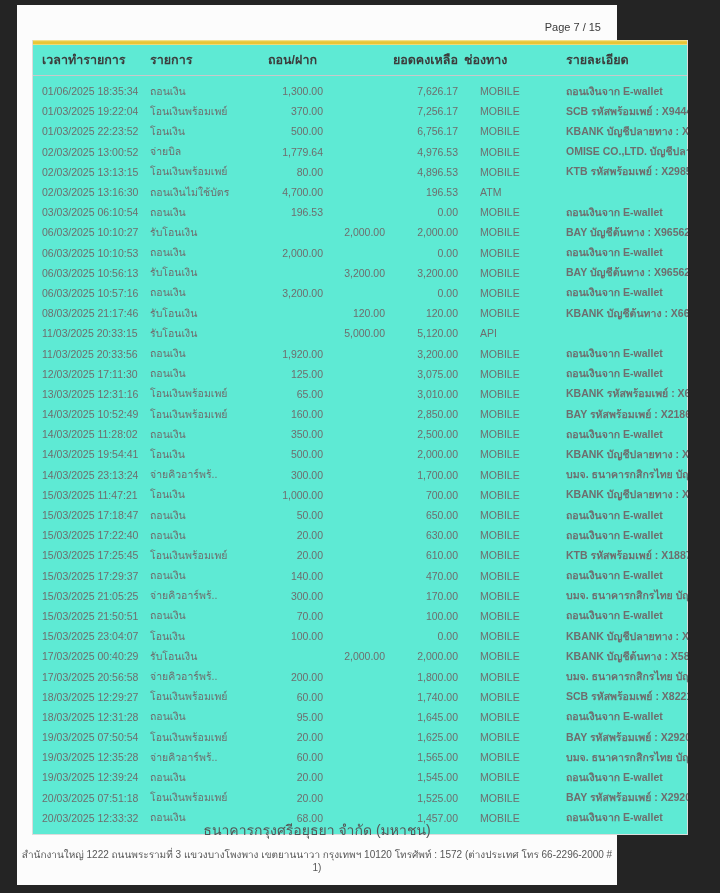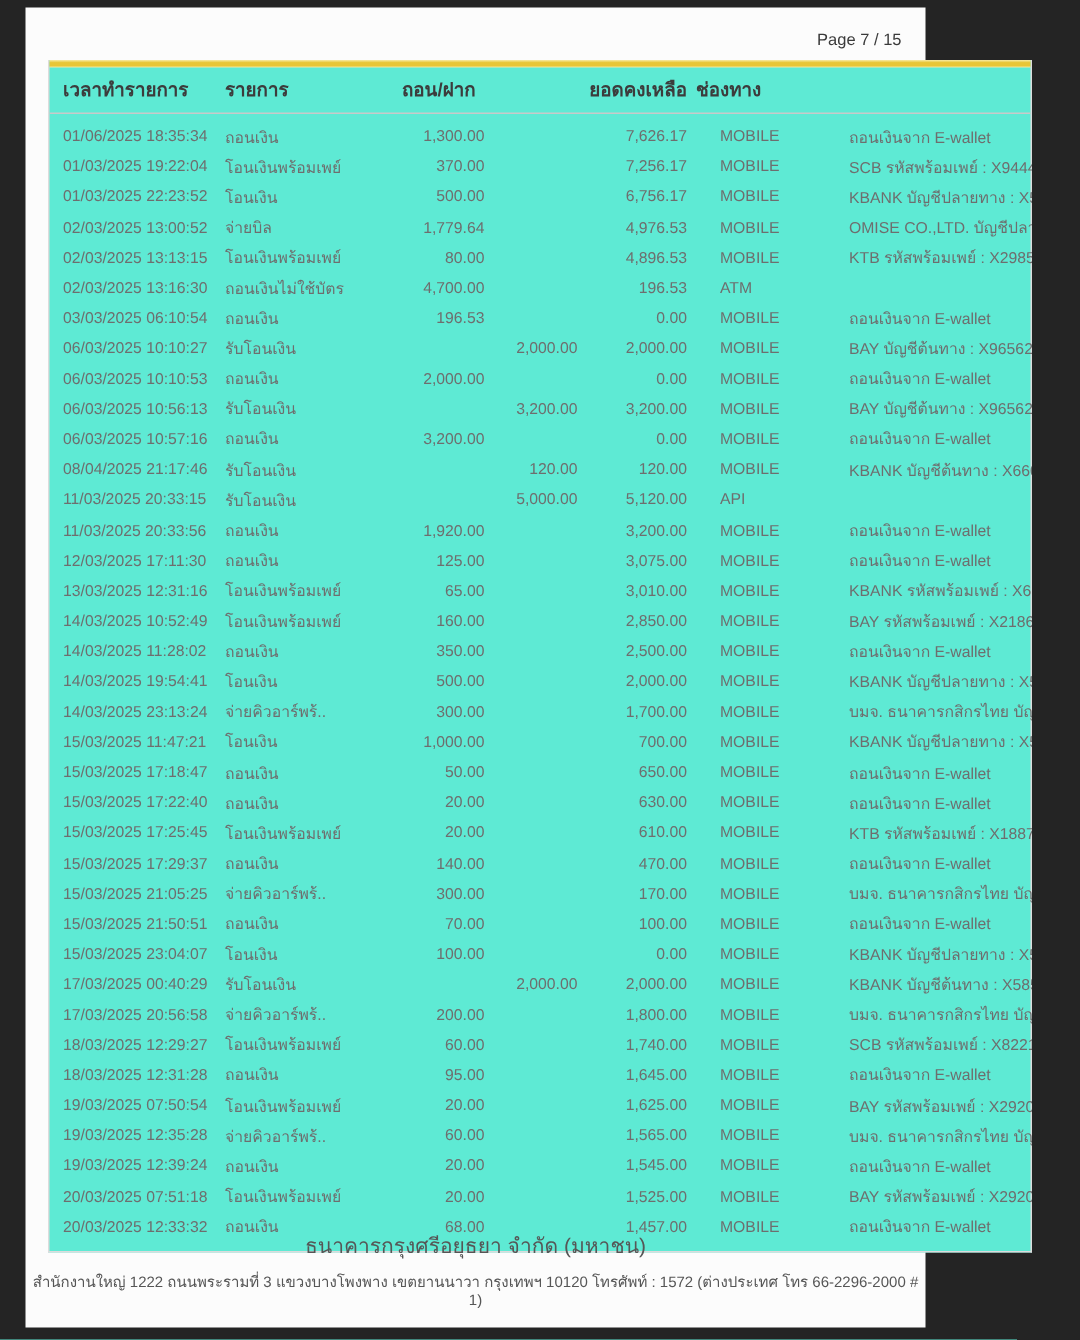--- a/index.html
+++ b/index.html
@@ -42,21 +42,21 @@
   .table-header .h-time{padding-left:9px;}
   .table-header .h-balance{text-align:right;}
   .table-header .h-channel{padding-left:6px;}
   .table-header .h-details{padding-left:28px;}
   .table-body{padding:5px 0 6px 0;}
   .tx-row{height:20.2px;font-size:10.5px;color:#6e6e6e;}
   .cell-time{padding-left:9px;white-space:nowrap;}
   .cell-desc{white-space:nowrap;overflow:hidden;}
   .cell-withdraw,.cell-deposit,.cell-balance{text-align:right;white-space:nowrap;}
   .cell-channel{padding-left:22px;white-space:nowrap;}
-  .cell-details{padding-left:28px;white-space:nowrap;overflow:hidden;}
+  .cell-details{padding-left:28px;white-space:nowrap;overflow:hidden;font-weight:bold;}
   .footer{
     position:absolute;left:0;bottom:12px;width:100%;
     text-align:center;color:#565656;
   }
   .footer .bank-name{font-size:14px;margin-bottom:6px;}
   .footer .bank-address{font-size:10px;}
 </style>
 </head>
 <body>
 
@@ -66,20 +66,21 @@
 
   <div class="statement-table">
     <div class="table-topbar"></div>
 
     <div class="table-header">
       <div class="h-time">เวลาทำรายการ</div>
       <div class="h-desc">รายการ</div>
       <div class="h-wd">ถอน/ฝาก</div>
       <div class="h-balance">ยอดคงเหลือ</div>
       <div class="h-channel">ช่องทาง</div>
+      <div class="h-details">รายละเอียด</div>
     </div>
 
     <div class="table-body">
         <div class="grid-row tx-row">
     <div class="cell-time">01/06/2025 18:35:34</div>
     <div class="cell-desc">ถอนเงิน</div>
     <div class="cell-withdraw">1,300.00</div>
     <div class="cell-deposit"></div>
     <div class="cell-balance">7,626.17</div>
     <div class="cell-channel">MOBILE</div>
@@ -169,21 +170,21 @@
         <div class="grid-row tx-row">
     <div class="cell-time">06/03/2025 10:57:16</div>
     <div class="cell-desc">ถอนเงิน</div>
     <div class="cell-withdraw">3,200.00</div>
     <div class="cell-deposit"></div>
     <div class="cell-balance">0.00</div>
     <div class="cell-channel">MOBILE</div>
     <div class="cell-details">ถอนเงินจาก E-wallet</div>
   </div>
         <div class="grid-row tx-row">
-    <div class="cell-time">08/04/2025 21:17:46</div>
+    <div class="cell-time">08/03/2025 21:17:46</div>
     <div class="cell-desc">รับโอนเงิน</div>
     <div class="cell-withdraw"></div>
     <div class="cell-deposit">120.00</div>
     <div class="cell-balance">120.00</div>
     <div class="cell-channel">MOBILE</div>
     <div class="cell-details">KBANK บัญชีต้นทาง : X660352</div>
   </div>
         <div class="grid-row tx-row">
     <div class="cell-time">11/03/2025 20:33:15</div>
     <div class="cell-desc">รับโอนเงิน</div>

